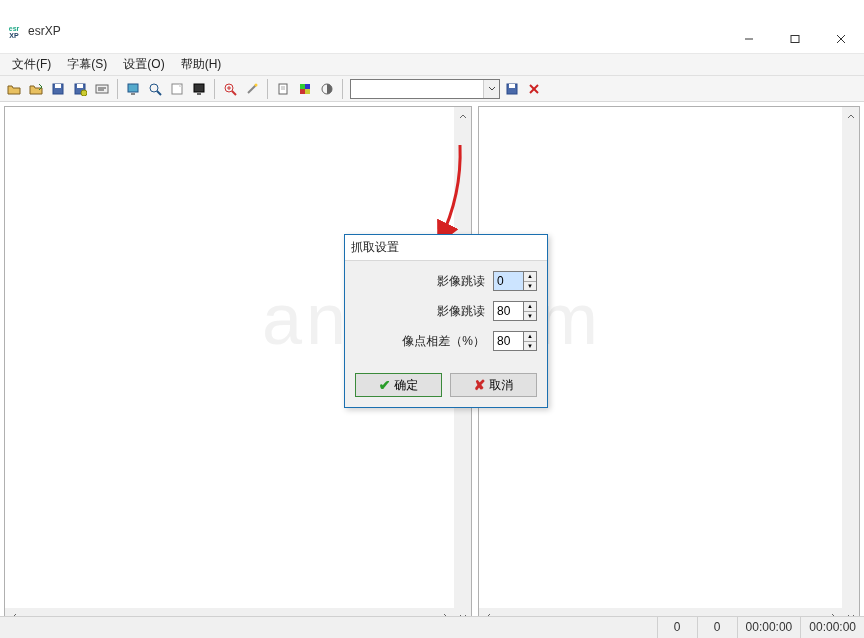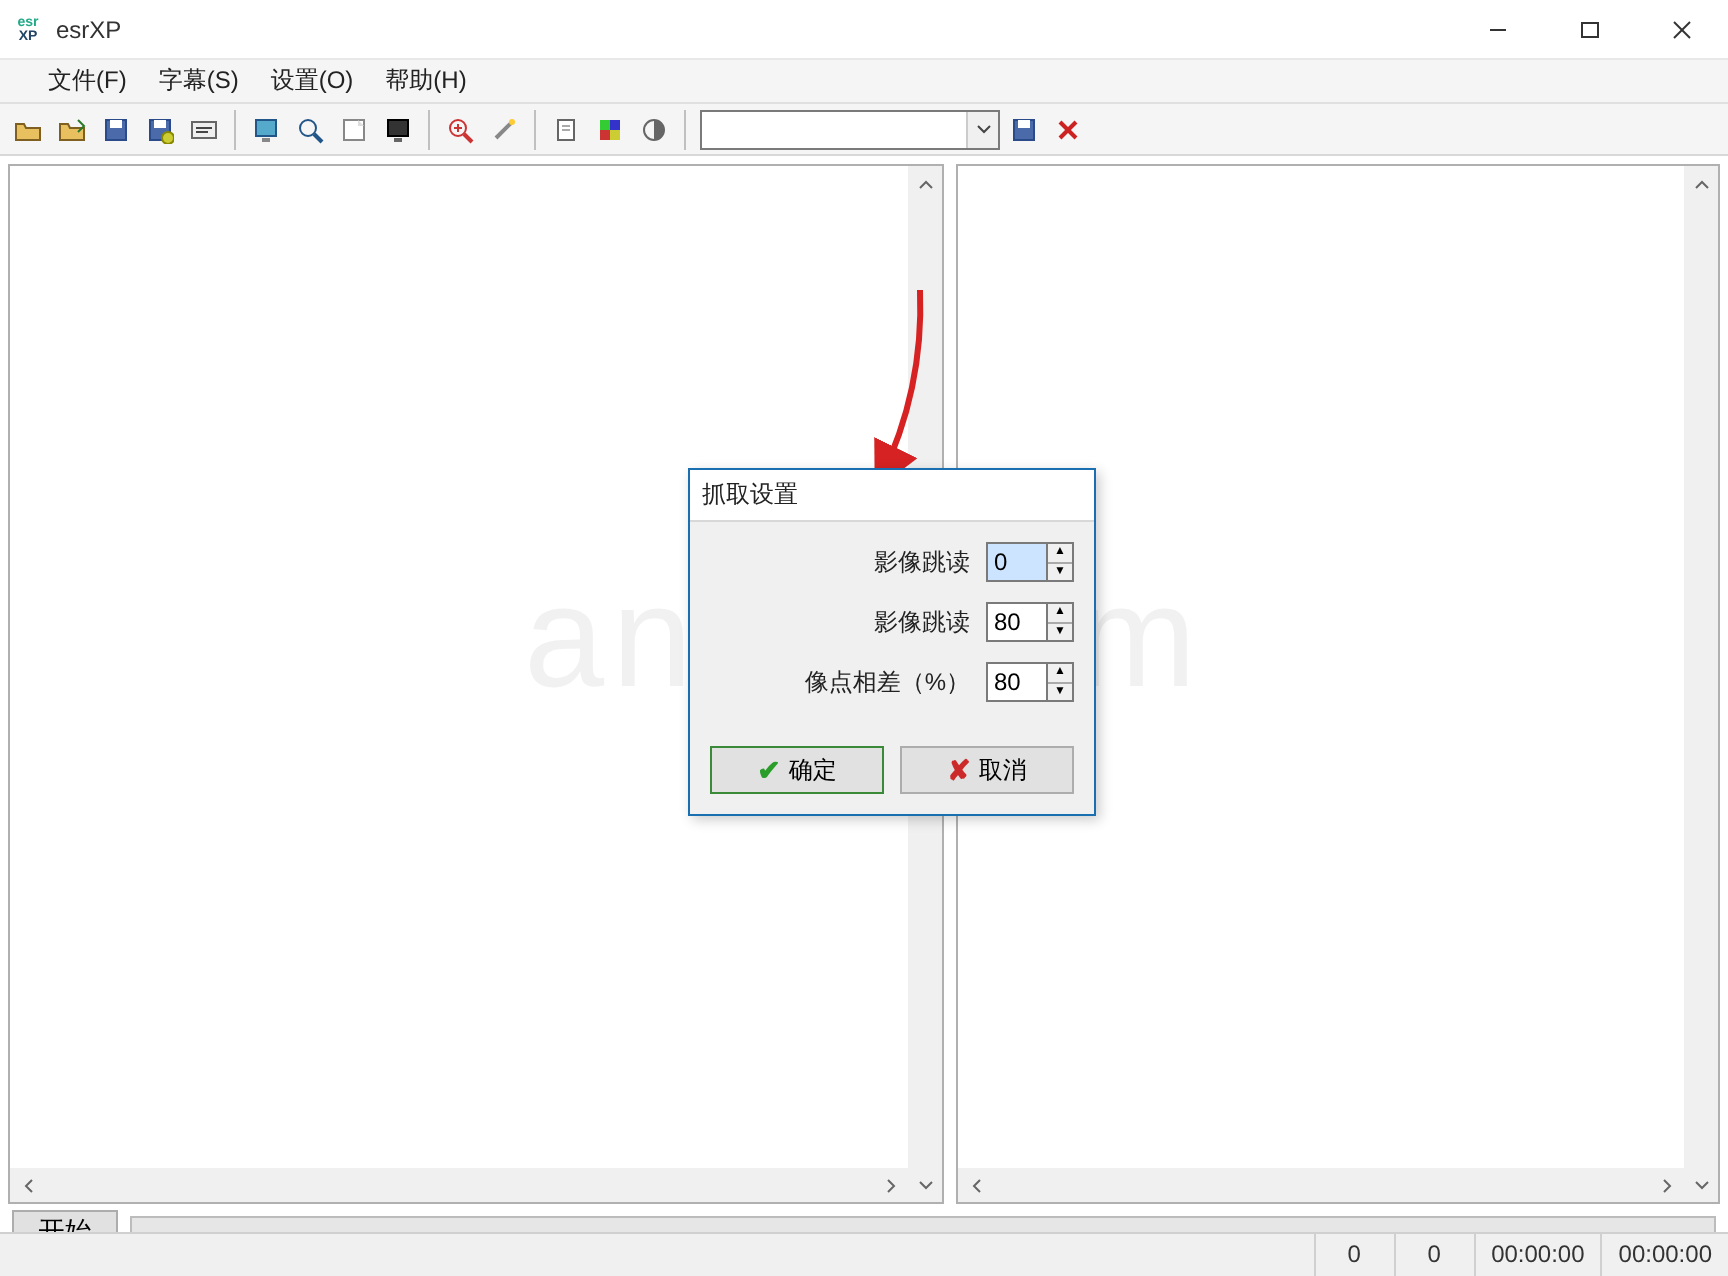--- a/index.html
+++ b/index.html
@@ -12,22 +12,22 @@
   overflow: hidden;
   position: relative;
 }
 
 
 .titlebar {
   height: 30px;
   background: #fff;
   border-bottom: 1px solid #e8e8e8;
   display: flex;
-  align-items: center;
   padding-left: 6px;
+  margin-top: 24px;
 }
 .titlebar .appicon {
   width: 16px; height: 16px;
   margin-right: 6px;
   display: flex; flex-direction: column; justify-content: center; align-items: center;
   font-size: 7px; line-height: 7px; font-weight: bold;
 }
 .titlebar .appicon .l1 { color: #2a8; }
 .titlebar .appicon .l2 { color: #246; }
 .titlebar .title { color: #333; font-size: 12px; }
@@ -38,21 +38,21 @@
   color: #666; font-size: 10px;
 }
 .winbtn svg { stroke: #333; fill: none; }
 
 
 .menubar {
   height: 22px;
   background: #f5f5f5;
   display: flex;
   align-items: center;
-  padding-left: 16px;
+  padding-left: 4px;
   border-bottom: 1px solid #e0e0e0;
 }
 .menubar .menuitem {
   padding: 3px 8px;
   color: #222;
 }
 
 
 .toolbar {
   height: 26px;

